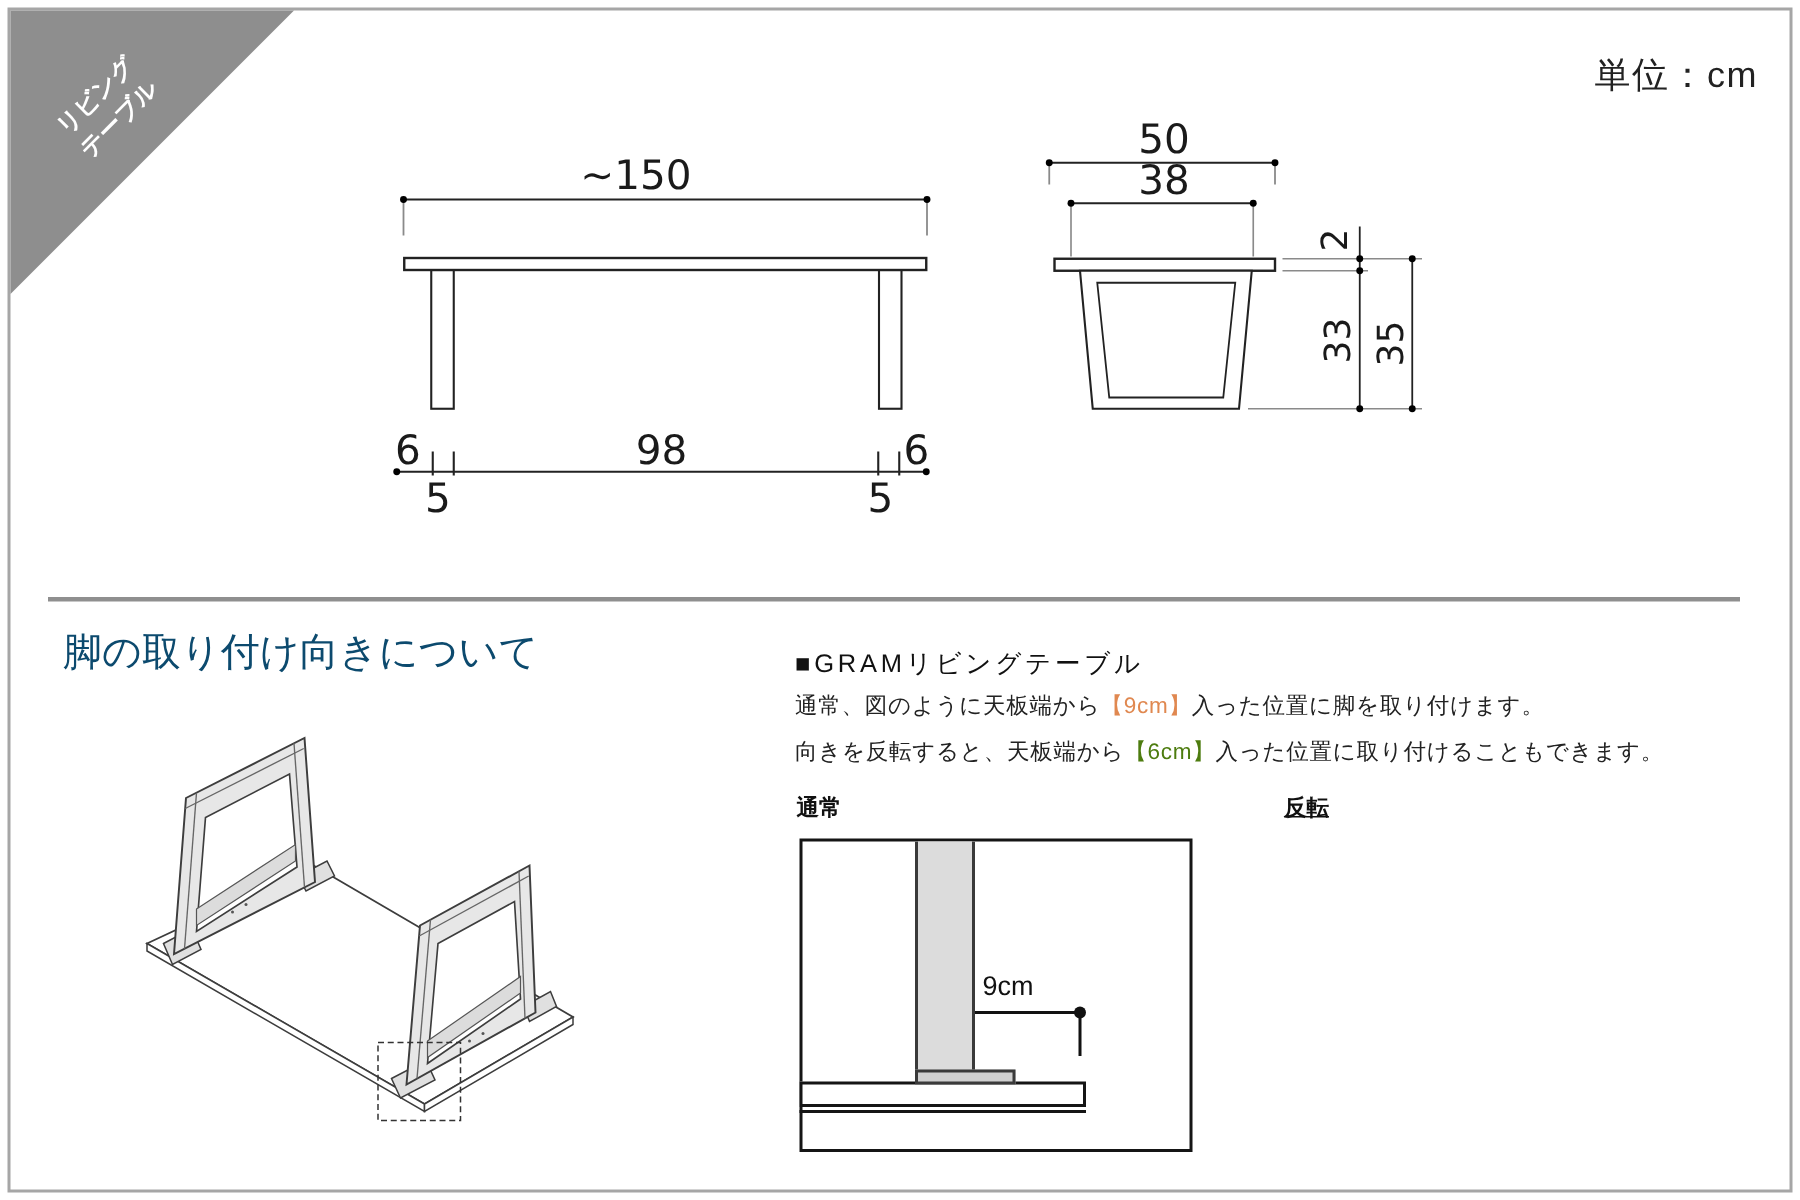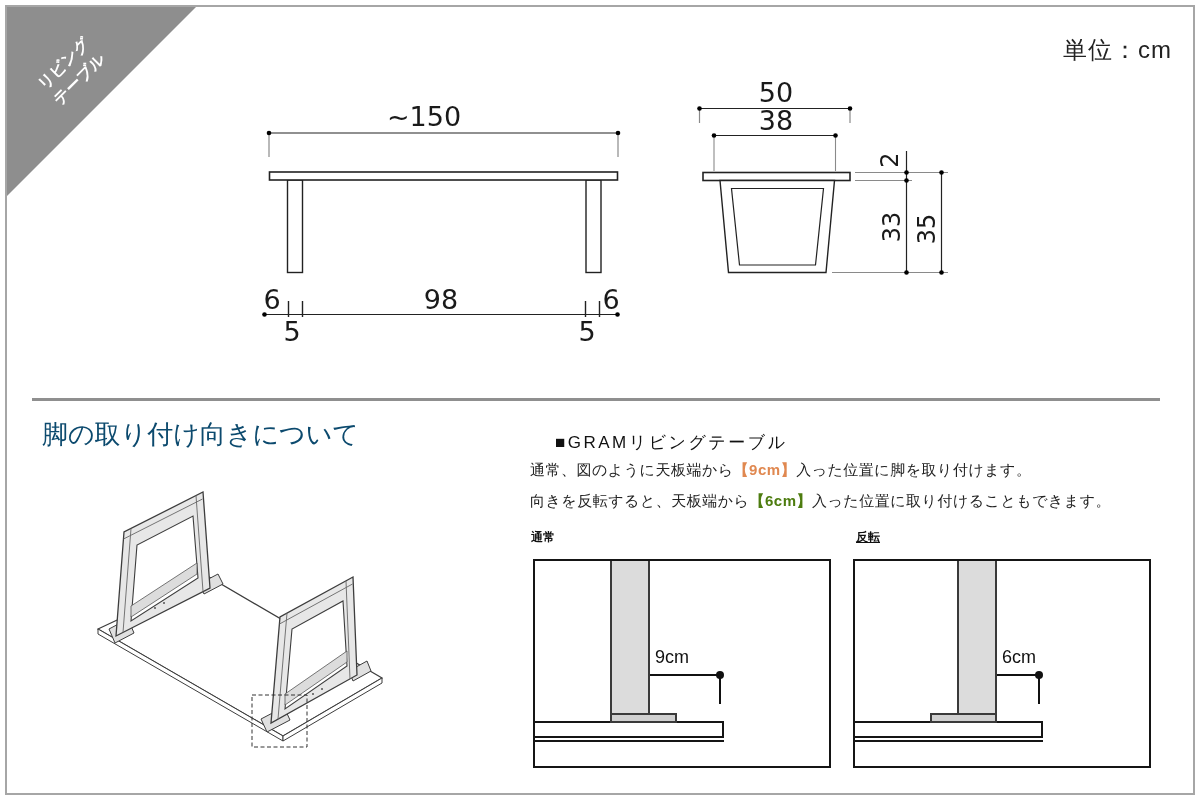--- a/index.html
+++ b/index.html
@@ -3,26 +3,26 @@
 <meta charset="utf-8">
 <style>
   html,body{margin:0;padding:0;background:#fff;}
   .page{position:relative;width:1200px;height:800px;background:#fff;overflow:hidden;
         font-family:"Liberation Sans","DejaVu Sans",sans-serif;color:#1a1a1a;}
   .abs{position:absolute;}
   .page-border{position:absolute;left:5px;top:5px;right:5px;bottom:5px;border:2px solid #a6a6a6;}
   .unit-label{top:34px;right:28px;font-size:24px;letter-spacing:1px;color:#222;}
   .divider{left:32px;top:398px;width:1128px;height:3px;background:#8f8f8f;}
   .heading-left{left:42px;top:417px;font-size:26px;font-weight:500;color:#0c4a6e;}
-  .product-title{left:530px;top:431px;font-size:17px;font-weight:500;letter-spacing:2.5px;color:#111;margin-left:25px;}
+  .product-title{left:530px;top:431px;font-size:17px;font-weight:500;letter-spacing:2.5px;color:#111;}
   .desc{left:530px;font-size:15px;color:#222;letter-spacing:0.5px;}
   .desc.l1{top:461px;} .desc.l2{top:492px;}
-  .hl{font-weight:700;margin-top:33px;}
-  .box-label{font-size:12px;font-weight:600;color:#111;}
-  .diag-box{position:absolute;width:298px;height:209px;border:2px solid #151515;box-sizing:border-box;background:#fff;}
+  .hl{font-weight:400;margin-top:33px;}
+  .box-label{font-size:15px;font-weight:600;color:#111;}
+  .diag-box{position:absolute;width:262px;height:209px;border:2px solid #151515;box-sizing:border-box;background:#fff;}
   .leg-col{position:absolute;top:0;width:40px;height:153px;background:#dcdcdc;
            border-left:2px solid #3a3a3a;border-right:2px solid #3a3a3a;box-sizing:border-box;}
   .foot-plate{position:absolute;top:152px;width:67px;height:10px;background:#d0d0d0;
               border:2px solid #3a3a3a;box-sizing:border-box;}
   .top-bar{position:absolute;top:160px;height:17px;background:#fff;border:2px solid #151515;box-sizing:border-box;}
   .under-line{position:absolute;top:179px;height:2px;background:#151515;}
   .dim-h{position:absolute;top:113px;height:2px;background:#111;}
   .dim-v{position:absolute;top:114px;width:2px;height:29px;background:#111;}
   .dim-dot{position:absolute;top:110px;width:8px;height:8px;border-radius:50%;background:#111;}
   .dim-label{position:absolute;top:86px;font-size:18px;color:#111;}
@@ -163,23 +163,13 @@
     <div class="under-line" style="left:-2px;width:191px;"></div>
     <div class="leg-col" style="left:75px;"></div>
     <div class="foot-plate" style="left:75px;"></div>
     <div class="dim-h" style="left:115px;width:72px;"></div>
     <div class="dim-v" style="left:184px;"></div>
     <div class="dim-dot" style="left:181px;"></div>
     <div class="dim-label" style="left:120px;">9cm</div>
   </div>
 
   <div class="abs box-label" style="left:856px;top:529px;text-decoration:underline;">反転</div>
-  <div class="diag-box" style="left:853px;top:559px;">
-    <div class="top-bar" style="left:-2px;width:190px;"></div>
-    <div class="under-line" style="left:-2px;width:190px;"></div>
-    <div class="leg-col" style="left:102px;"></div>
-    <div class="foot-plate" style="left:75px;"></div>
-    <div class="dim-h" style="left:142px;width:44px;"></div>
-    <div class="dim-v" style="left:183px;"></div>
-    <div class="dim-dot" style="left:180px;"></div>
-    <div class="dim-label" style="left:147px;">6cm</div>
-  </div>
 </div>
 
 </body></html>

